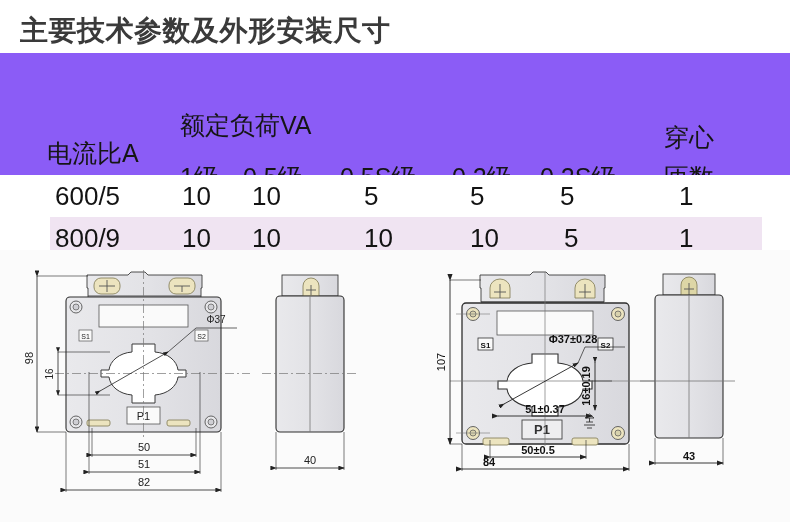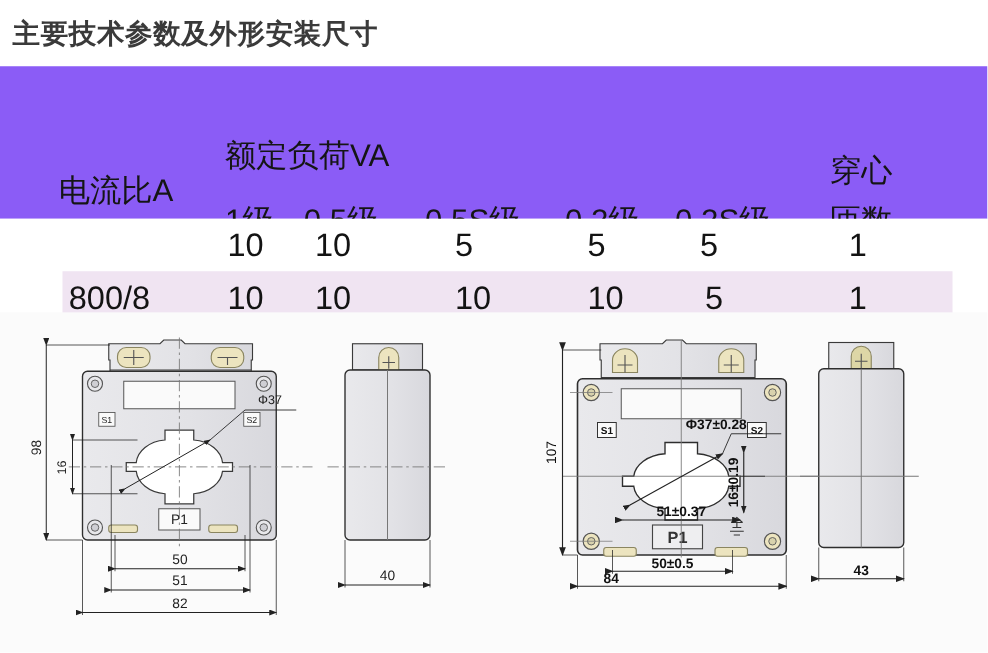--- a/index.html
+++ b/index.html
@@ -12,23 +12,23 @@
     height: 522px;
     font-family: "Liberation Sans", "DejaVu Sans", sans-serif;
     color: #231f20;
     overflow: hidden;
     position: relative;
   }
 
   
   .page-title {
     position: absolute;
-    left: 10px;
+    left: 20px;
     top: 12px;
-    font-size: 22px;
+    font-size: 28px;
     font-weight: 700;
     letter-spacing: 0.5px;
     color: #3a3a3a;
     white-space: nowrap;
   }
 
   
   .spec-table {
     position: absolute;
     left: 0;
@@ -116,30 +116,31 @@
     <span class="th-text th-cx1">穿心</span>
     <span class="th-text th-cx2">匝数</span>
     <span class="th-text th-g1">1级</span>
     <span class="th-text th-g2">0.5级</span>
     <span class="th-text th-g3">0.5S级</span>
     <span class="th-text th-g4">0.2级</span>
     <span class="th-text th-g5">0.2S级</span>
   </div>
 
   <div class="trow row-a">
+    <span class="td c0">600/5</span>
     <span class="td c1">10</span>
     <span class="td c2">10</span>
     <span class="td c3">5</span>
     <span class="td c4">5</span>
     <span class="td c5">5</span>
     <span class="td c6">1</span>
   </div>
 
   <div class="trow row-b">
-    <span class="td c0">800/8</span>
+    <span class="td c0">800/9</span>
     <span class="td c1">10</span>
     <span class="td c2">10</span>
     <span class="td c3">10</span>
     <span class="td c4">10</span>
     <span class="td c5">5</span>
     <span class="td c6">1</span>
   </div>
 </div>
 
 <div class="drawings">

